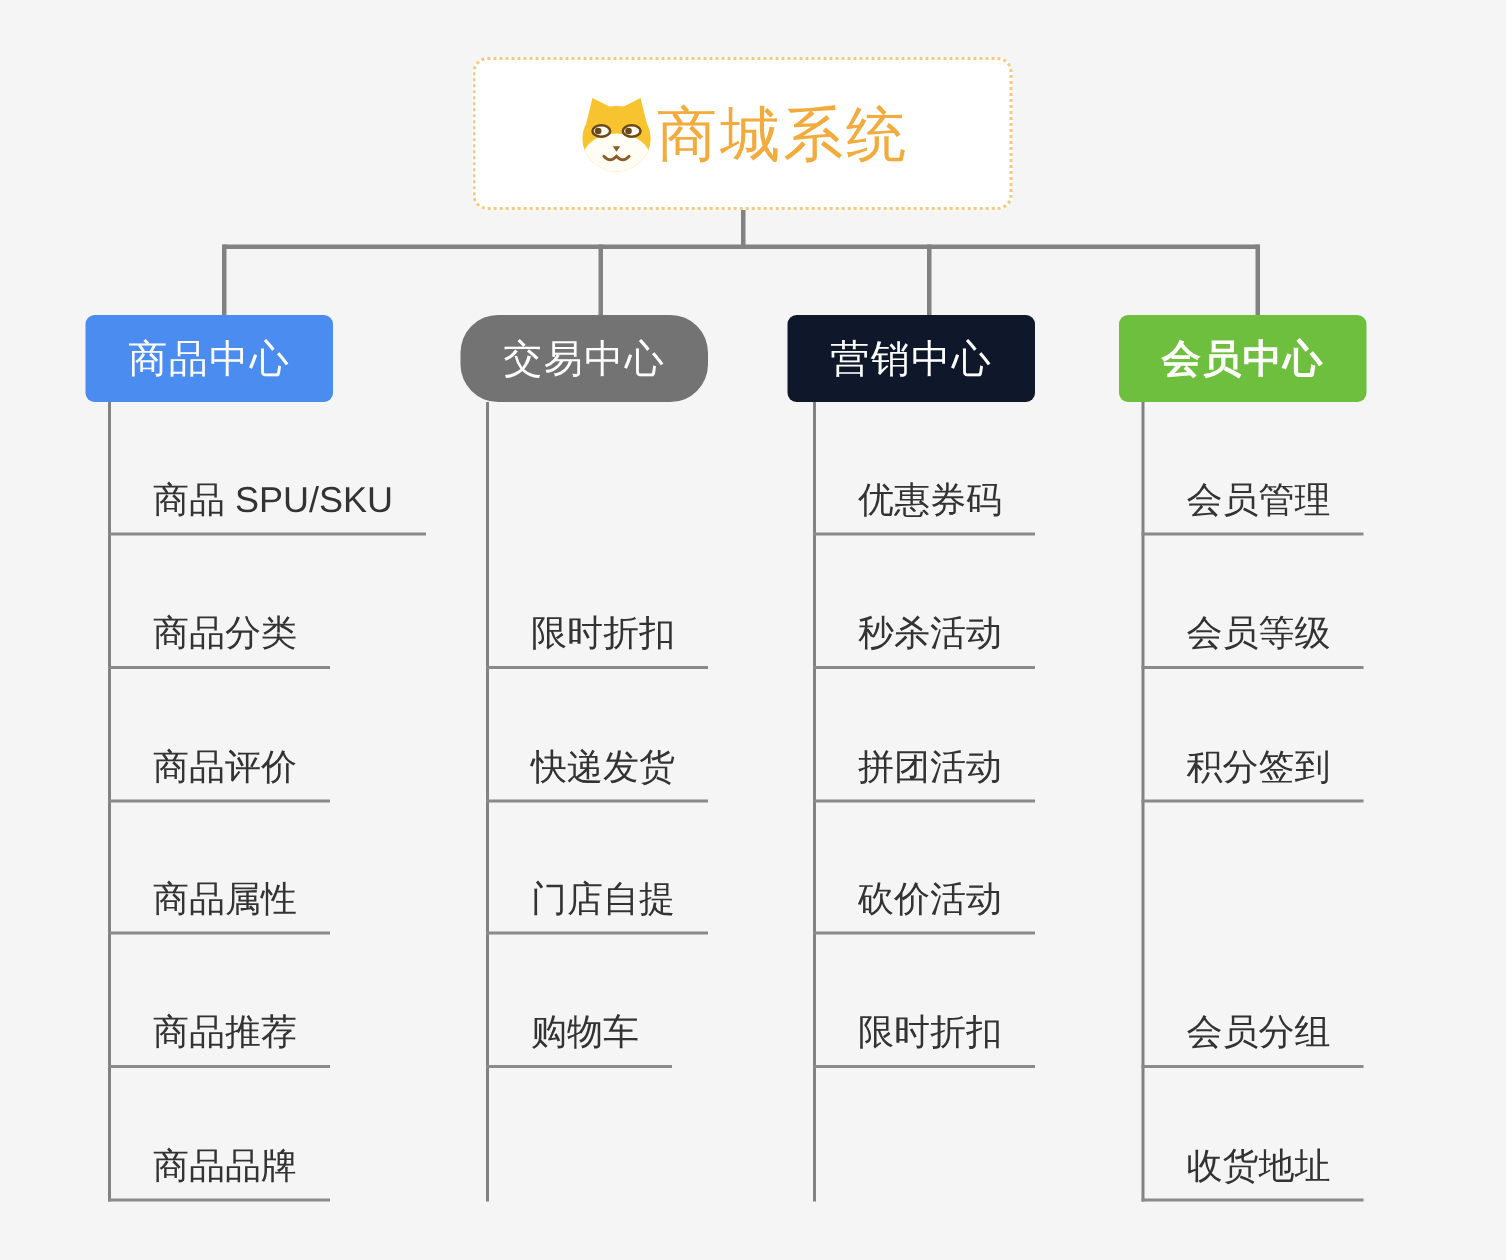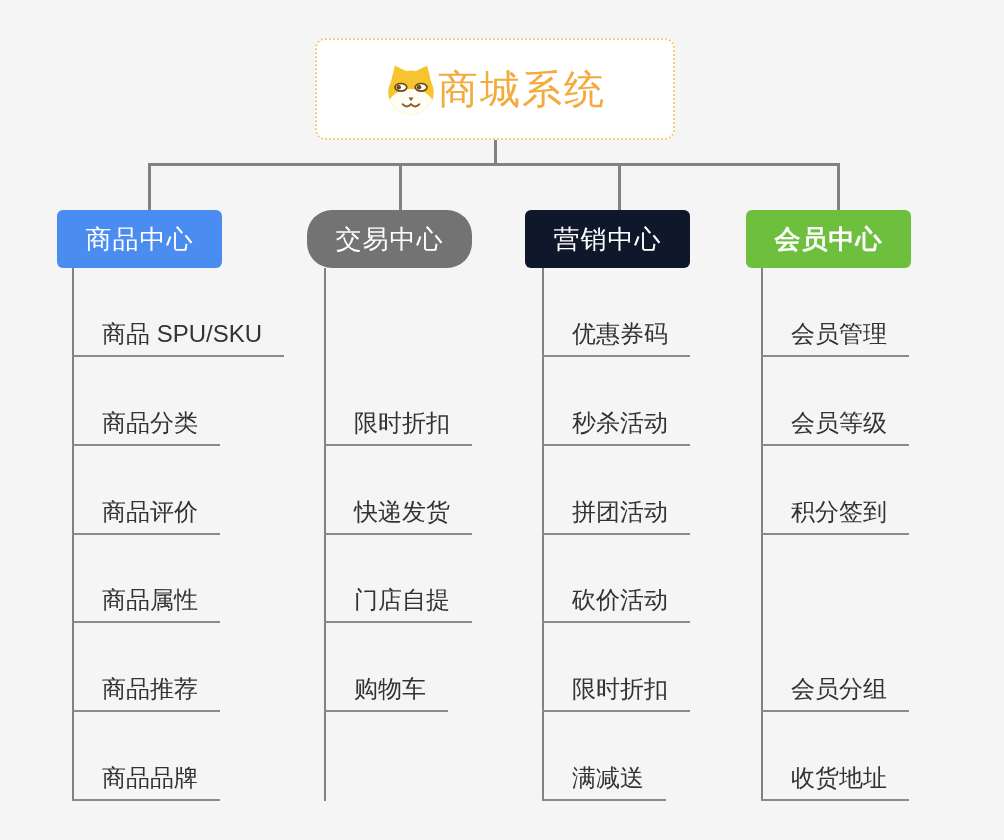--- a/index.html
+++ b/index.html
@@ -104,21 +104,20 @@
   <div class="child c2 r2">限时折扣</div>
   <div class="child c2 r3">快递发货</div>
   <div class="child c2 r4">门店自提</div>
   <div class="child c2 r5">购物车</div>
 
   <div class="child c3 r1">优惠券码</div>
   <div class="child c3 r2">秒杀活动</div>
   <div class="child c3 r3">拼团活动</div>
   <div class="child c3 r4">砍价活动</div>
   <div class="child c3 r5">限时折扣</div>
-  <div class="child c3 r6">满减送</div>
 
   <div class="child c4 r1">会员管理</div>
   <div class="child c4 r2">会员等级</div>
   <div class="child c4 r3">积分签到</div>
   <div class="child c4 r5">会员分组</div>
   <div class="child c4 r6">收货地址</div>
 
 </div>
 
 </body></html>

